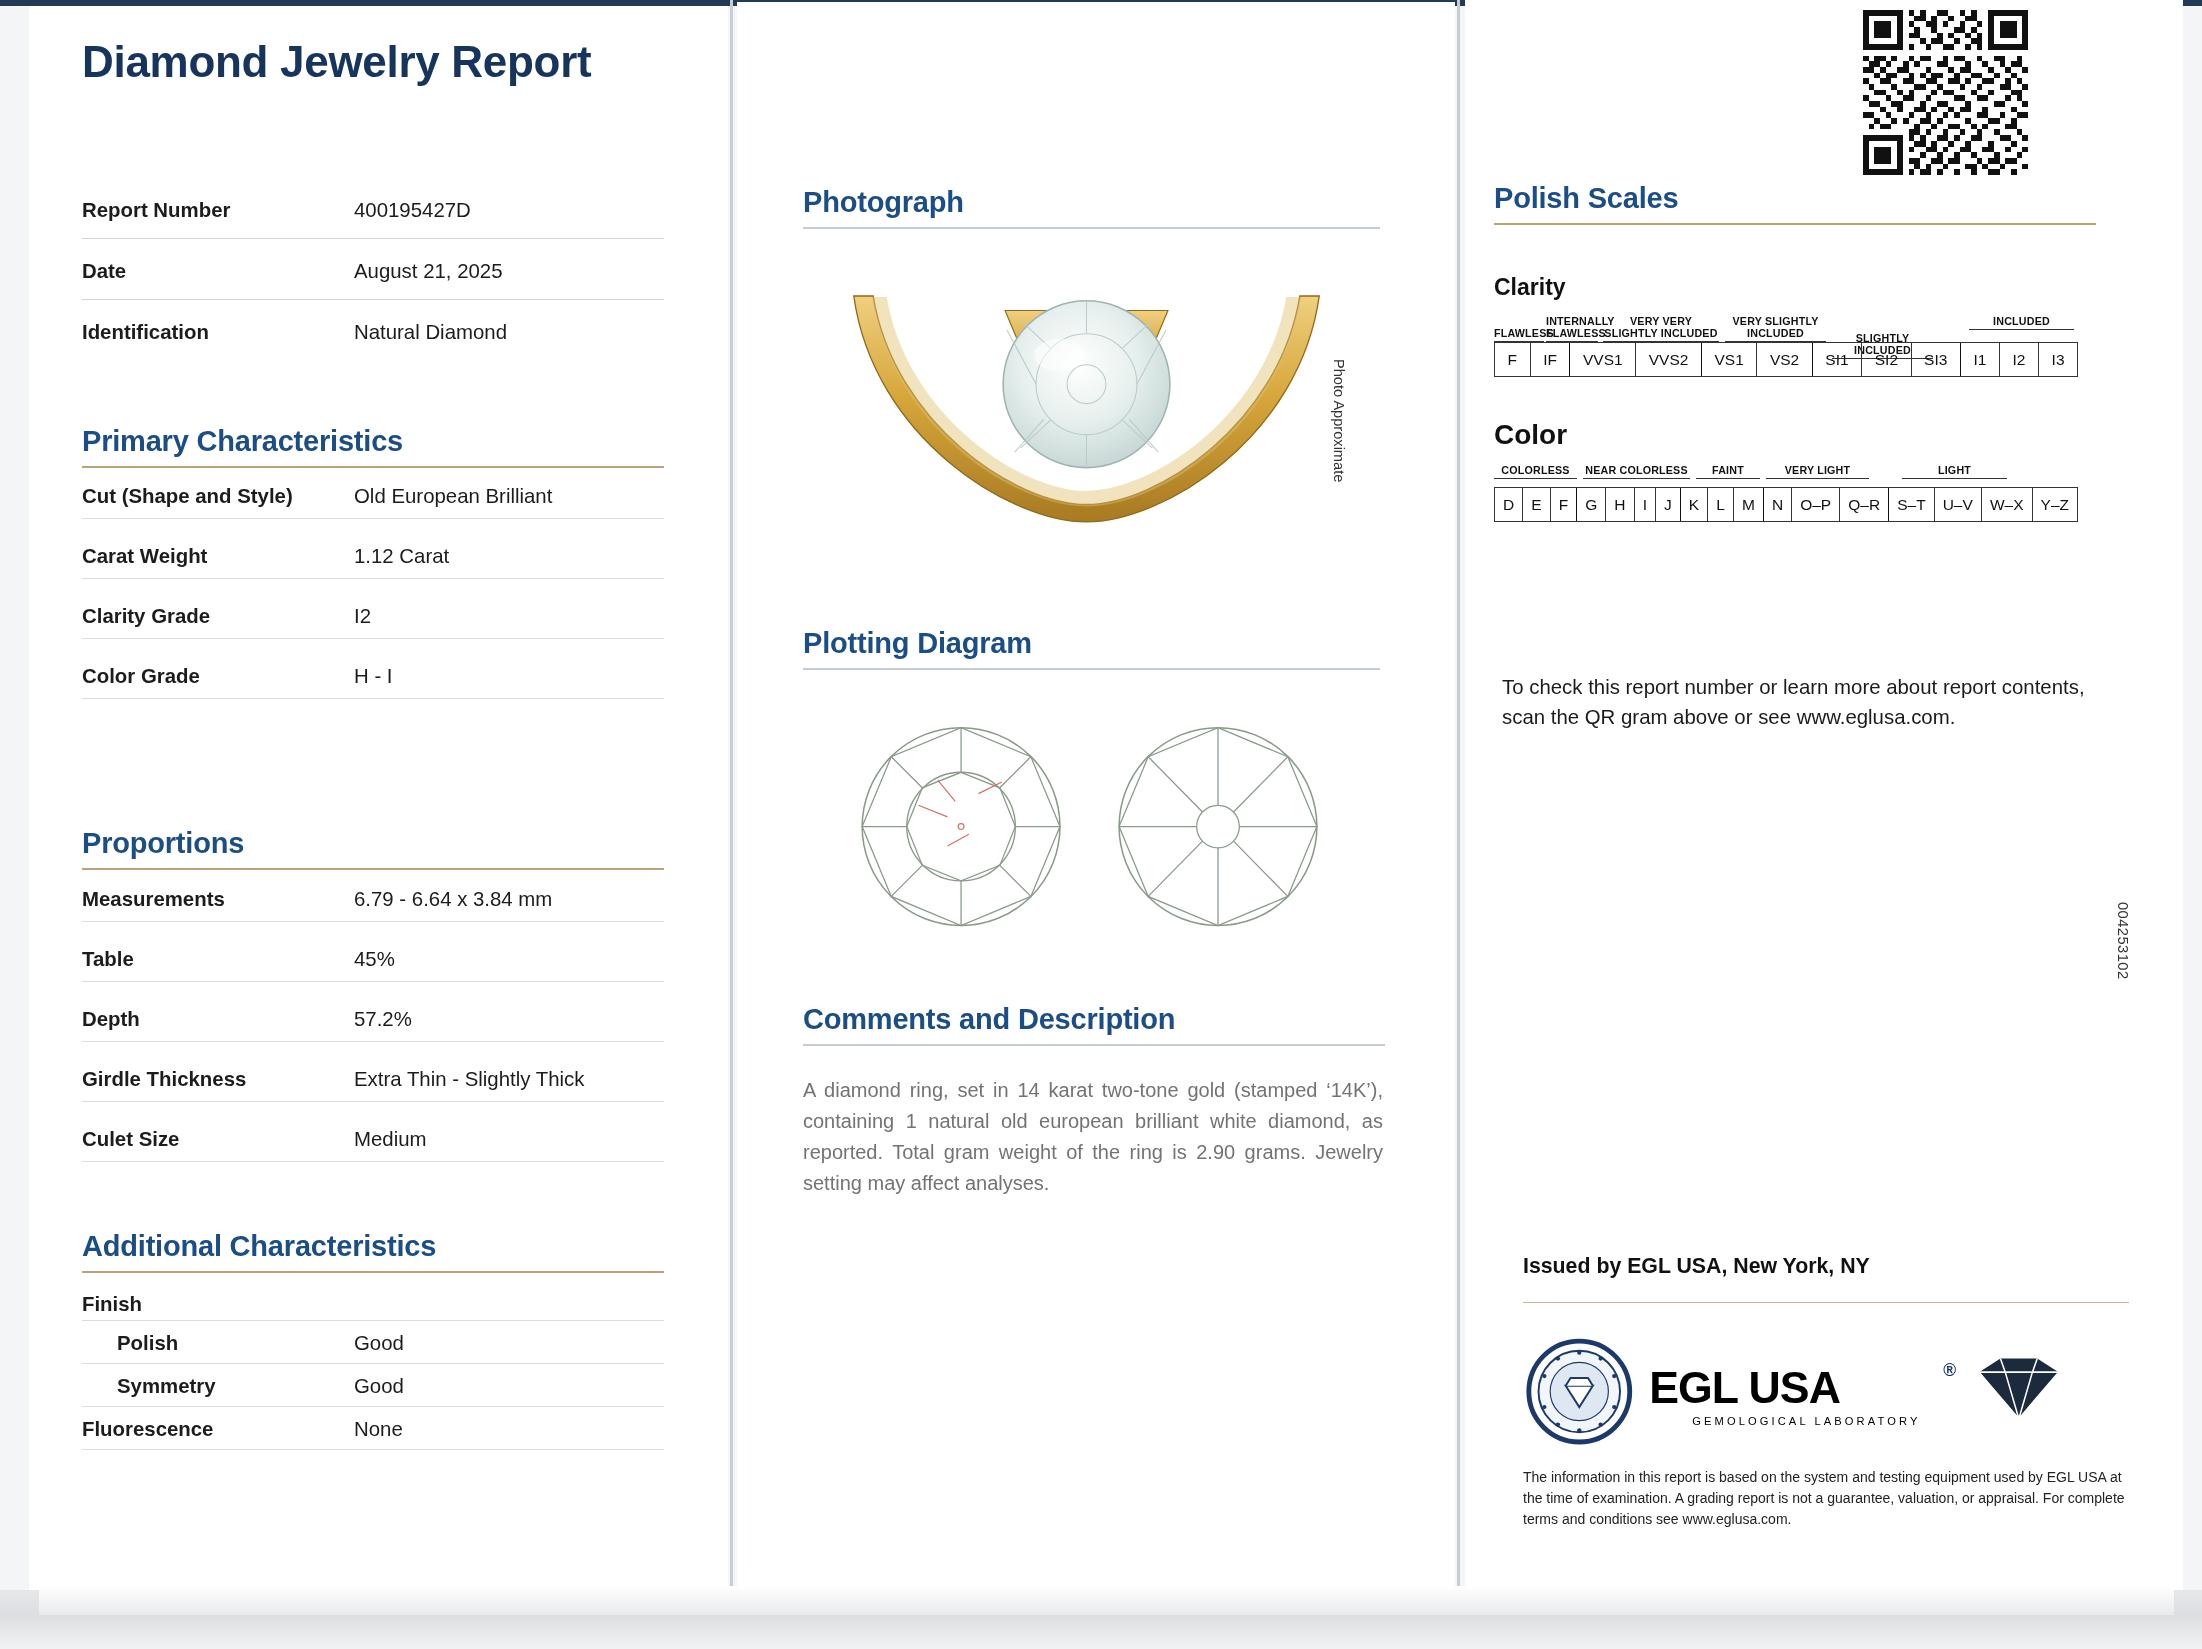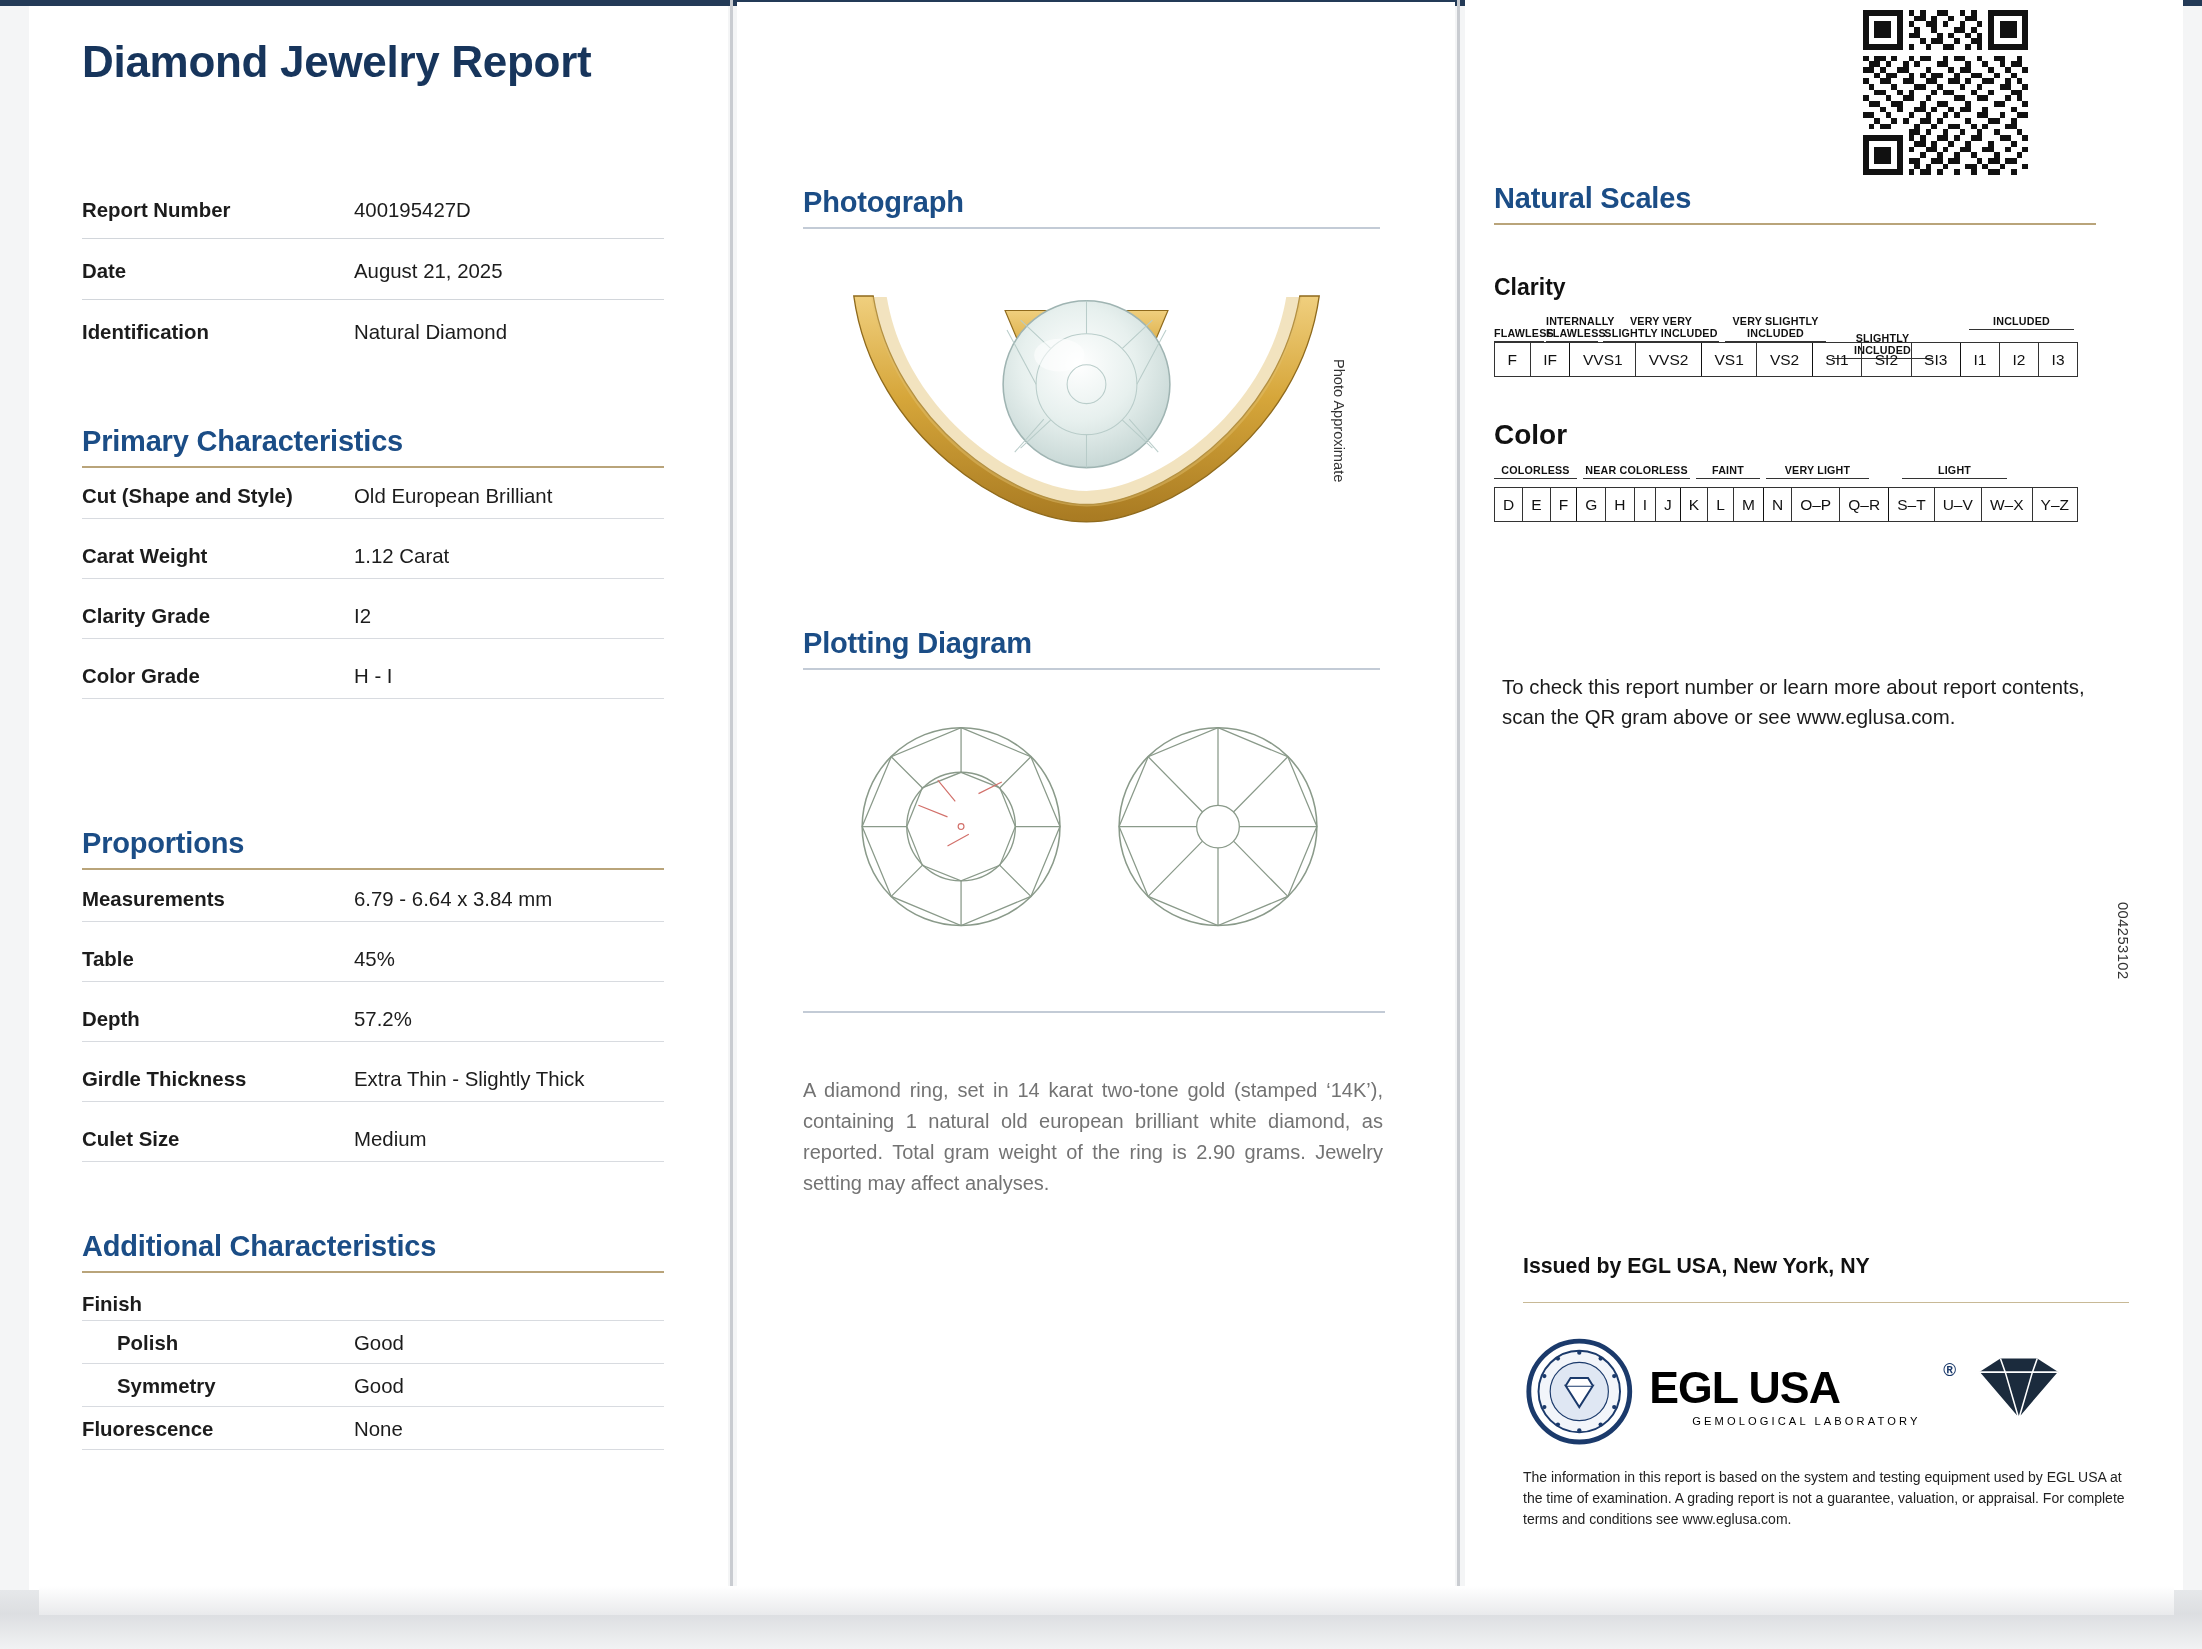--- a/index.html
+++ b/index.html
@@ -365,20 +365,21 @@
         <g stroke="#8a9a8a" stroke-width="1.3" fill="none">
           <path d="M375 90 L 375 10 M397 112 L 477 112 M375 134 L 375 214 M353 112 L 273 112"></path>
           <path d="M391 97 L 447 40 M391 127 L 447 184 M359 127 L 303 184 M359 97 L 303 40"></path>
           <path d="M375 10 L 447 40 L 477 112 L 447 184 L 375 214 L 303 184 L 273 112 L 303 40 Z"></path>
         </g>
       </g>
     </svg>
   </div>
 
   <div id="comments-title">
+    <div class="sect-title">Comments and Description</div>
     <div class="rule blue"></div>
   </div>
   <div id="comments-text">A diamond ring, set in 14 karat two-tone gold (stamped ‘14K’), containing 1 natural old european brilliant white diamond, as reported. Total gram weight of the ring is 2.90 grams. Jewelry setting may affect analyses.</div>
 
   <div class="paper" id="panel-right"></div>
   <div class="fold" id="fold2"></div>
 
   <div id="qr">
     <svg width="165" height="165" viewBox="0 0 29 29" shape-rendering="crispEdges">
       <rect width="29" height="29" fill="#ffffff"></rect>
@@ -591,21 +592,21 @@
           <rect x="13" y="28" width="1" height="1"></rect>
           <rect x="16" y="28" width="1" height="1"></rect>
           <rect x="19" y="28" width="1" height="1"></rect>
           <rect x="22" y="28" width="2" height="1"></rect>
           <rect x="26" y="28" width="1" height="1"></rect>
       </g>
     </svg>
   </div>
 
   <div id="rs-title">
-    <div class="sect-title">Natural Scales</div>
+    <div class="sect-title">Polish Scales</div>
     <div class="rule"></div>
   </div>
 
   <div id="clarity-label">Clarity</div>
   <div class="scale-wrap" style="left:1494px; top:309px; width:582px;">
     <div class="scale-cats">
       <div class="cat" style="left:0px;  top:17.5px; width:50px;">
         <span class="und">FLAWLESS</span>
       </div>
       <div class="cat" style="left:52px; top:5.8px;  width:52px;">

